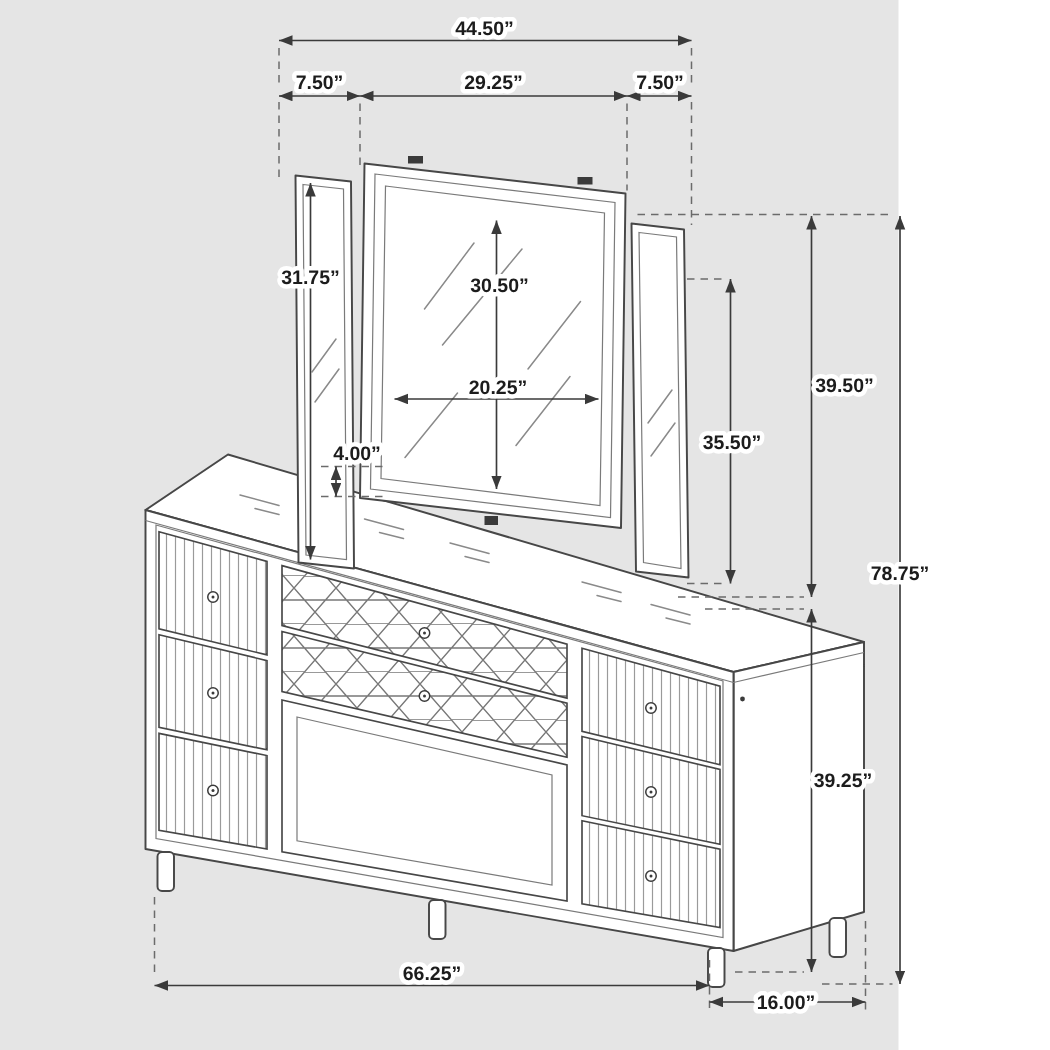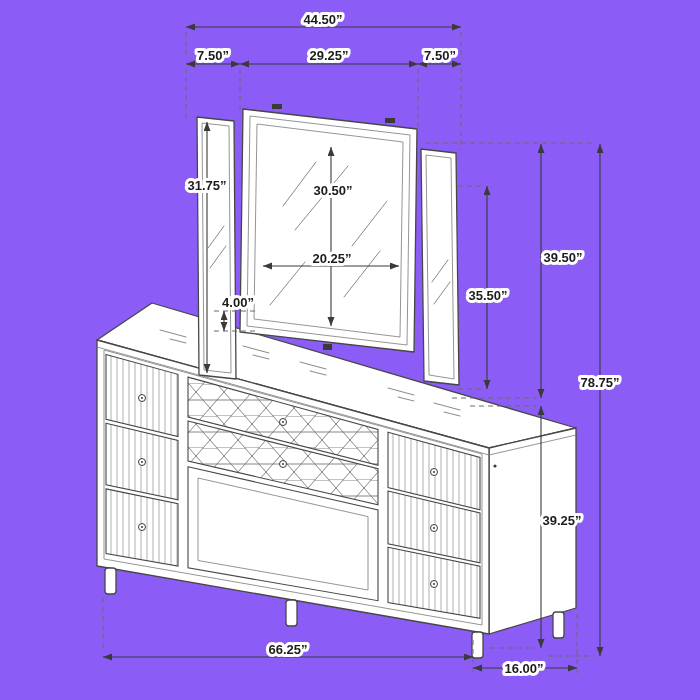--- a/index.html
+++ b/index.html
@@ -1,16 +1,16 @@
 <!DOCTYPE html>
 <html><head>
 <meta charset="utf-8">
 <style>
   html,body { margin:0; padding:0; background:#ffffff; }
-  .page { width:700px; height:700px; background:#8b5cf6; position:relative; font-family:"Liberation Sans", sans-serif; }
+  .page { width:599px; height:700px; background:#e5e5e5; position:relative; font-family:"Liberation Sans", sans-serif; }
   svg { display:block; }
   .fillw  { fill:#ffffff; stroke:#474747; stroke-width:1.3; stroke-linejoin:round; }
   .thin   { fill:none; stroke:#7a7a7a; stroke-width:0.8; }
   .dash   { fill:none; stroke:#6b6b6b; stroke-width:1; stroke-dasharray:5 4; }
   .dim    { fill:none; stroke:#3a3a3a; stroke-width:1.1; }
   .mark   { fill:none; stroke:#8a8a8a; stroke-width:1; stroke-linecap:round; }
   .knob   { fill:#ffffff; stroke:#3a3a3a; stroke-width:1; }
   .knobdot{ fill:#3a3a3a; }
   .tab    { fill:#3a3a3a; }
   text.dim-label {

